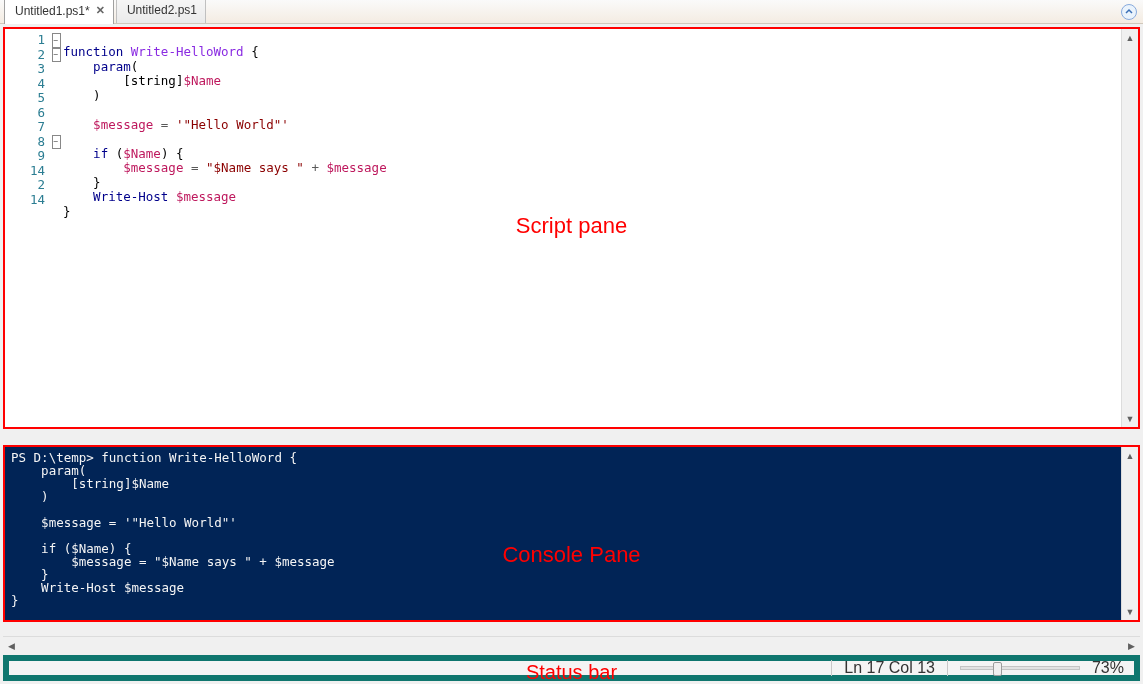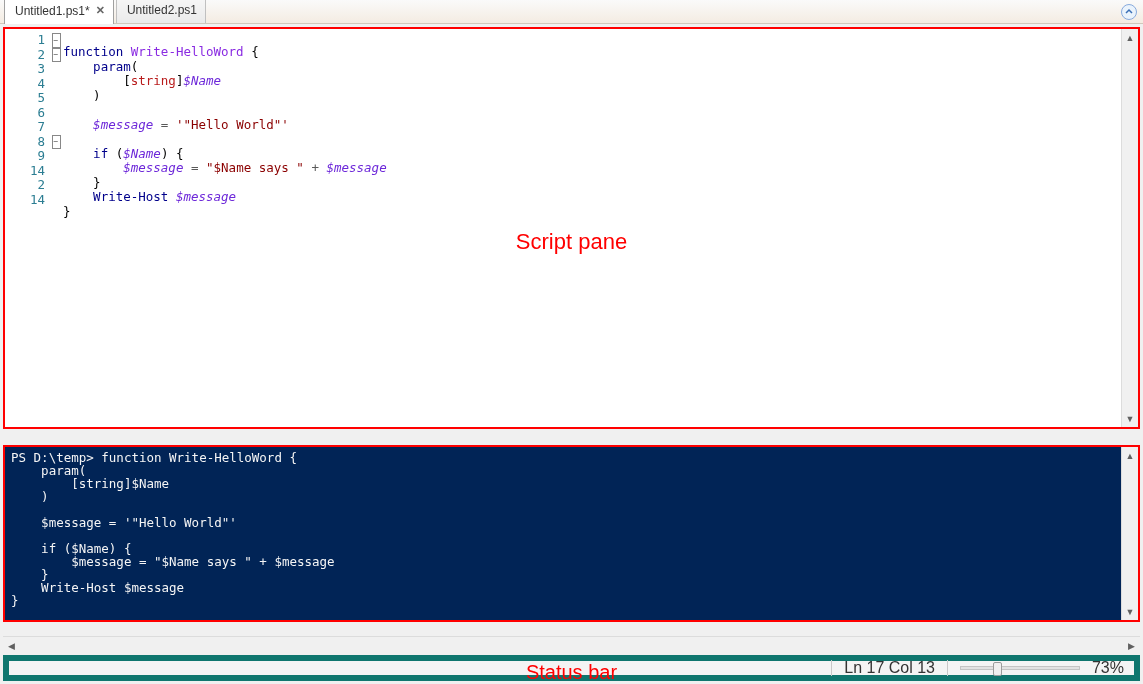--- a/index.html
+++ b/index.html
@@ -113,22 +113,22 @@
   cursor: pointer;
 }
 .code-col {
   flex: 1;
   padding-top: 16px;
   white-space: pre;
 }
 .code-col div { height: 14.5px; }
 .kw { color: #00008b; }
 .fn { color: #8a2be2; }
-.type { color: #b91c1c; text-align: center; }
-.var { color: #6d28d9; font-style: italic; }
+.type { color: #000000; text-align: center; }
+.var { color: #be185d; }
 .str { color: #8b0000; }
 .op { color: #5a5a5a; }
 
 .v-scroll {
   width: 17px;
   background: #f0f0f0;
   border-left: 1px solid #dcdcdc;
   display: flex;
   flex-direction: column;
 }
@@ -145,21 +145,21 @@
 
 .pane-label {
   position: absolute;
   left: 50%;
   transform: translateX(-50%);
   color: red;
   font-size: 22px;
   font-family: 'Segoe UI', sans-serif;
   pointer-events: none;
 }
-.script-pane-outer .pane-label { top: 200px; }
+.script-pane-outer .pane-label { top: 184px; }
 
 .console-pane-outer {
   border: 2px solid red;
   margin: 14px 3px;
   height: 177px;
   position: relative;
   background: #012456;
   display: flex;
 }
 .console-area {
@@ -311,20 +311,21 @@
 
 PS D:\temp&gt; Write-HelloWord Joe
 Joe says "Hello World"
 
 PS D:\temp&gt;</div>
   <div class="v-scroll" style="background:#f0f0f0;">
     <div class="scroll-btn">▲</div>
     <div class="scroll-track"></div>
     <div class="scroll-btn">▼</div>
   </div>
+  <div class="pane-label">Console Pane</div>
 </div>
 
 <div class="h-scroll-row">
   <div class="scroll-btn">◀</div>
   <div class="scroll-track"></div>
   <div class="scroll-btn">▶</div>
 </div>
 
 <div class="status-bar-outer">
   <div class="pane-label">Status bar</div>

